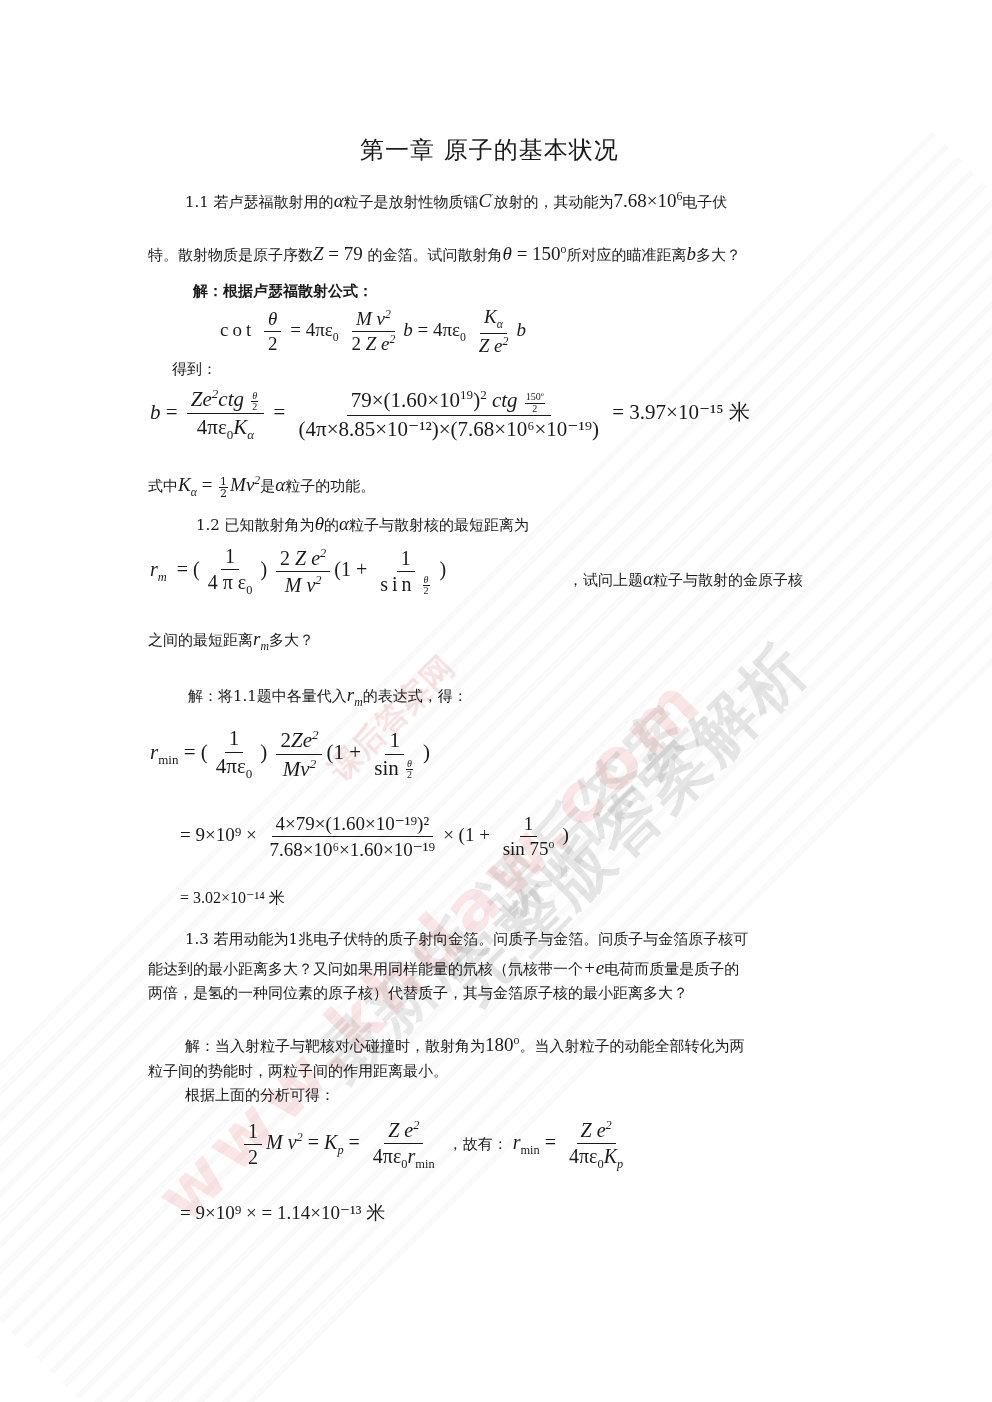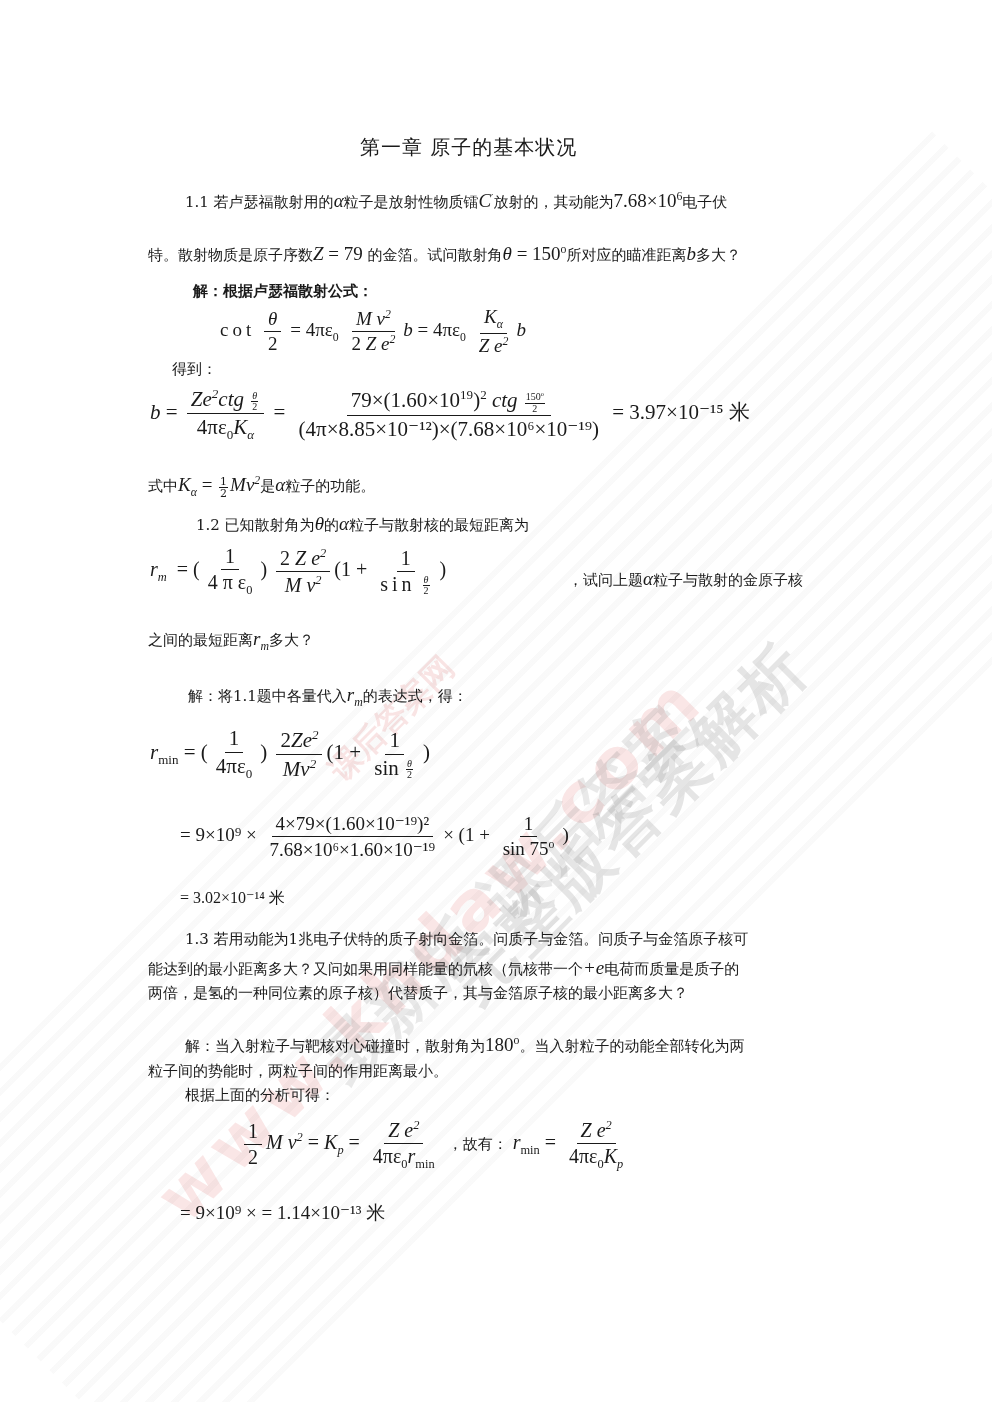--- a/index.html
+++ b/index.html
@@ -17,21 +17,21 @@
   .wm-text {
     position: absolute; font-family: "DejaVu Sans", sans-serif; font-weight: bold;
     transform: rotate(-45deg); transform-origin: left top; white-space: nowrap;
   }
   .wm1 { left: 140px; top: 1180px; font-size: 70px; color: rgba(220,80,80,0.14); letter-spacing: 6px; }
   .wm2 { left: 300px; top: 1040px; font-size: 64px; color: rgba(120,120,120,0.16); letter-spacing: 4px; }
   .wm3 { left: 430px; top: 960px; font-size: 64px; color: rgba(110,110,110,0.18); letter-spacing: 4px; }
   .wm4 { left: 320px; top: 760px; font-size: 32px; color: rgba(220,90,90,0.16); }
 
   .abs { position: absolute; white-space: nowrap; }
-  .title { font-family: "DejaVu Serif", serif; font-size: 20px; letter-spacing: 1px; }
+  .title { font-family: "DejaVu Serif", serif; font-size: 24px; letter-spacing: 1px; }
   .txt { font-size: 15px; }
   .m { font-family: "Liberation Serif", "DejaVu Serif", serif; font-size: 19px; }
   .i { font-style: italic; }
   .frac { display: inline-flex; flex-direction: column; align-items: center; vertical-align: middle; margin: 0 4px; }
   .frac > .num { border-bottom: 1.3px solid #1a1a1a; padding: 0 4px 1px; text-align: center; }
   .frac > .den { padding: 1px 4px 0; text-align: center; }
   .sfrac { display: inline-flex; flex-direction: column; align-items: center; vertical-align: middle; font-size: 10px; margin: 0 2px; line-height: 1; }
   .sfrac > .num { border-bottom: 1px solid #1a1a1a; padding: 0 1px; }
   sup, sub { font-size: 0.62em; }
   .sp { letter-spacing: 4px; }

